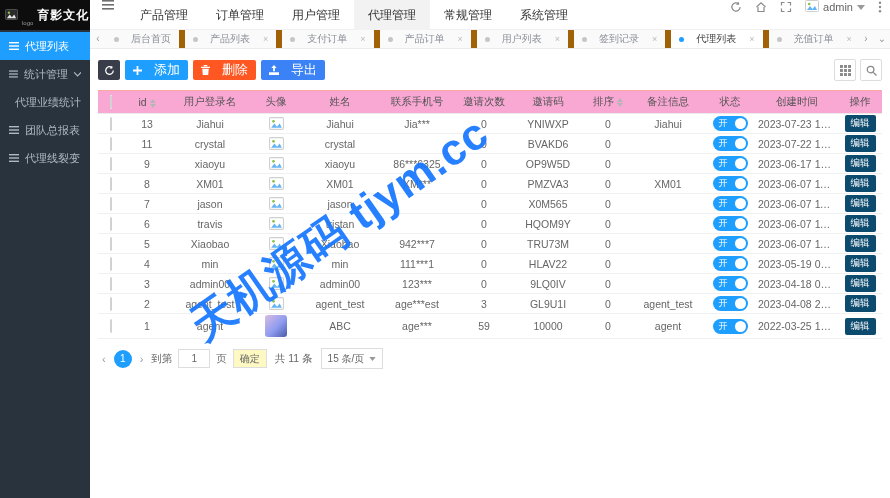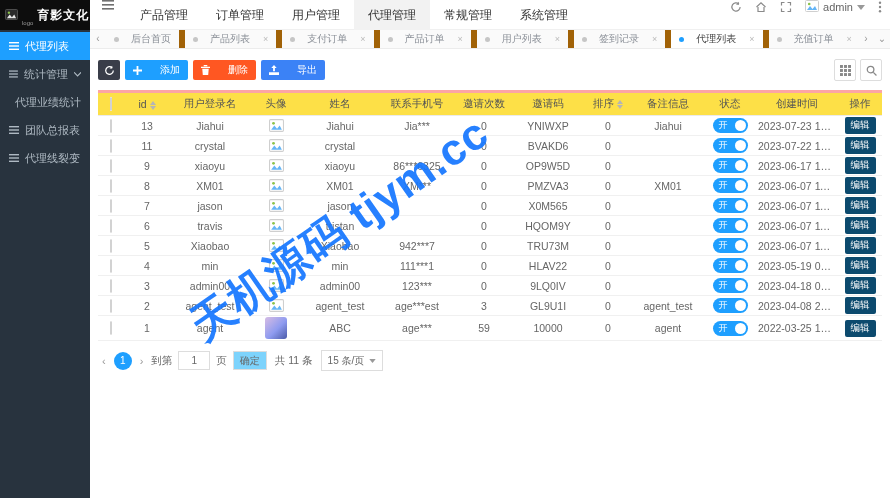--- a/index.html
+++ b/index.html
@@ -33,48 +33,48 @@
   .tabchev{width:16px;text-align:center;color:#999;cursor:pointer;flex:none;font-size:10px;line-height:18px}
   .tabs{display:flex;flex:1;overflow:hidden}
   .tab{display:flex;align-items:center;gap:12px;padding:0 8px;height:18px;border-right:6px solid #a16207;cursor:pointer;white-space:nowrap}
   .tab .dot{width:5px;height:5px;border-radius:50%;background:#c6c6c6;flex:none}
   .tab.active{background:#fff;color:#444}
   .tab.active .dot{background:#1E9FFF}
   .tab .x{color:#bbb;font-size:9px;margin-left:1px}
 
   .content{padding:6px 8px 0;flex:1}
   .toolbar{display:flex;align-items:center;gap:5px;margin:4px 0 9px}
-  .btn{height:20px;display:inline-flex;align-items:center;gap:18px;border:none;border-radius:2px;color:#fff;font-size:10px;padding:0 8px;cursor:pointer;font-family:inherit}
+  .btn{height:20px;display:inline-flex;align-items:center;gap:12px;border:none;border-radius:2px;color:#fff;font-size:13px;padding:0 8px;cursor:pointer;font-family:inherit}
   .btn.dark{background:#393D49;width:22px;justify-content:center;padding:0}
   .btn.blue{background:#1E9FFF}
   .btn.red{background:#FF5722}
   .btn.green{background:#3b82f6}
   .toolbar-right{margin-left:auto;display:flex;gap:4px}
   .mini{width:20px;height:20px;border:1px solid #ddd;background:#fff;border-radius:2px;display:flex;align-items:center;justify-content:center;color:#888;cursor:pointer}
 
   table{border-collapse:collapse;table-layout:fixed;width:100%;font-size:10.5px;color:#666}
-  thead th{height:20px;font-weight:normal;color:#555;background:#fde047;border-top:3px solid #fca5a5;border-bottom:1px solid #ebebeb;white-space:nowrap;overflow:hidden}
+  thead th{height:20px;font-weight:normal;color:#555;background:#f9a8d4;border-top:1px solid #fca5a5;border-bottom:1px solid #ebebeb;white-space:nowrap;overflow:hidden}
   tbody td{height:19px;border-bottom:1px solid #f0f0f0;text-align:center;overflow:hidden;white-space:nowrap;text-overflow:ellipsis;padding:0 2px}
   .cb{width:11px;height:11px;border:1px solid #d2d2d2;border-radius:2px;background:#fff;margin:0 auto;cursor:pointer}
   .sort{display:inline-flex;flex-direction:column;vertical-align:middle;margin-left:3px;gap:1px}
   .sort i{width:0;height:0;border-left:3px solid transparent;border-right:3px solid transparent;display:block}
   .sort .up{border-bottom:4px solid #b5b5b5}
   .sort .dn{border-top:4px solid #b5b5b5}
   .toggle{width:35px;height:15px;border-radius:8px;background:#1E9FFF;position:relative;margin:0 auto;cursor:pointer}
   .toggle .t{position:absolute;left:6px;top:2px;color:#fff;font-size:9px;line-height:11px}
   .toggle .knob{position:absolute;right:2px;top:2px;width:11px;height:11px;border-radius:50%;background:#fff}
   .editbtn{background:#0c4a6e;color:#fff;font-size:9.5px;padding:2px 6px;border-radius:2px;border:none;cursor:pointer;font-family:inherit}
   .avatar-photo{width:22px;height:22px;border-radius:3px;margin:1px auto;background:linear-gradient(135deg,#cbb7e6 10%,#8e9bf0 55%,#4a5aa8)}
   .avatar-cell svg{vertical-align:middle}
 
   .pagination{display:flex;align-items:center;gap:6px;font-size:10.5px;color:#666;margin:9px 0 0 2px}
   .pg-arrow{color:#999;cursor:pointer;padding:0 2px;font-size:11px}
   .pg-num{width:18px;height:18px;border-radius:50%;background:#1E9FFF;color:#fff;display:flex;align-items:center;justify-content:center;font-size:10px;cursor:pointer}
   .pg-input{width:26px;height:15px;border:1px solid #ddd;text-align:center;font-size:10px;color:#666;font-family:inherit}
-  .pg-btn{height:19px;border:1px solid #ddd;background:#7dd3fc;font-size:10px;color:#666;padding:0 6px;cursor:pointer;font-family:inherit}
+  .pg-btn{height:19px;border:1px solid #ddd;background:#fef9c3;font-size:10px;color:#666;padding:0 6px;cursor:pointer;font-family:inherit}
   .pg-total{margin:0 2px}
   .pg-select{height:19px;border:1px solid #ddd;background:#fff;font-size:10px;color:#666;display:flex;align-items:center;gap:5px;padding:0 6px;cursor:pointer}
 
   .watermark{position:absolute;left:152px;top:163px;width:480px;transform:rotate(-35deg);color:#1677ff;
              font-size:44px;font-weight:bold;letter-spacing:1px;z-index:40;pointer-events:none;white-space:nowrap;opacity:.93}
 </style>
 </head>
 <body>
 
 <div class="app">

